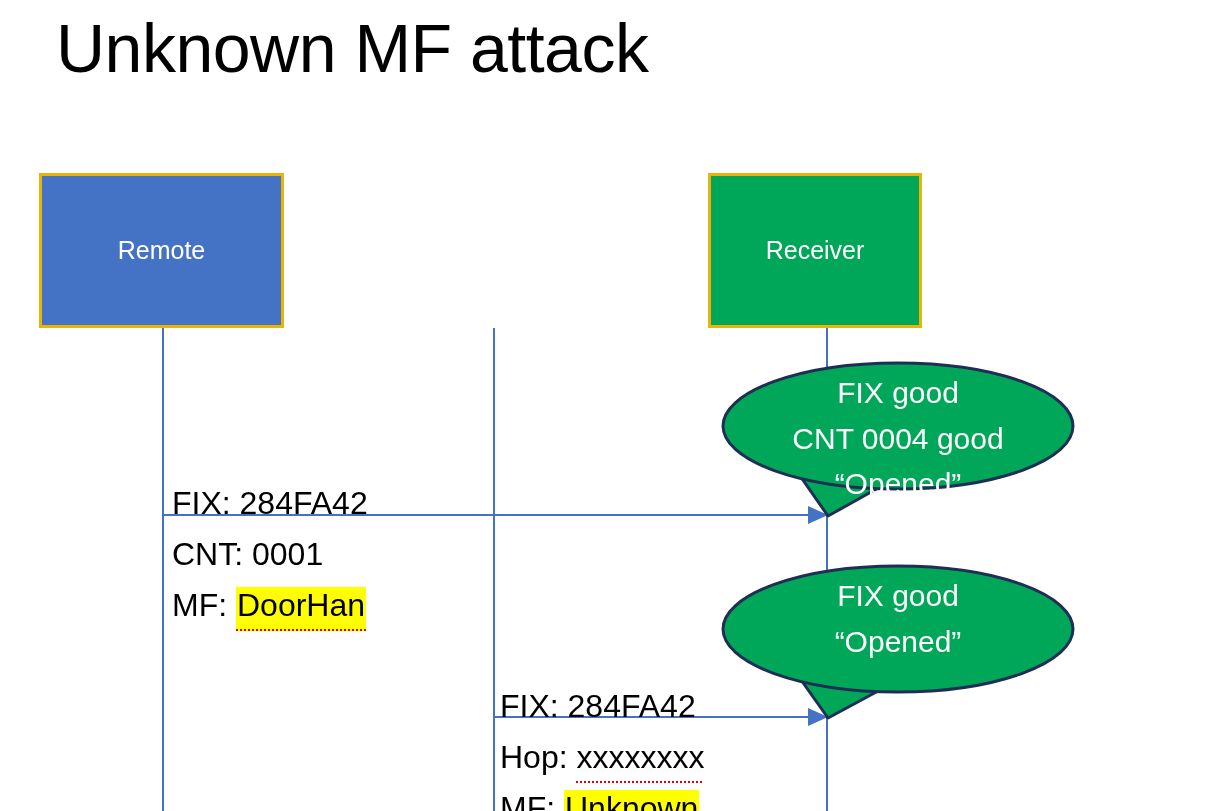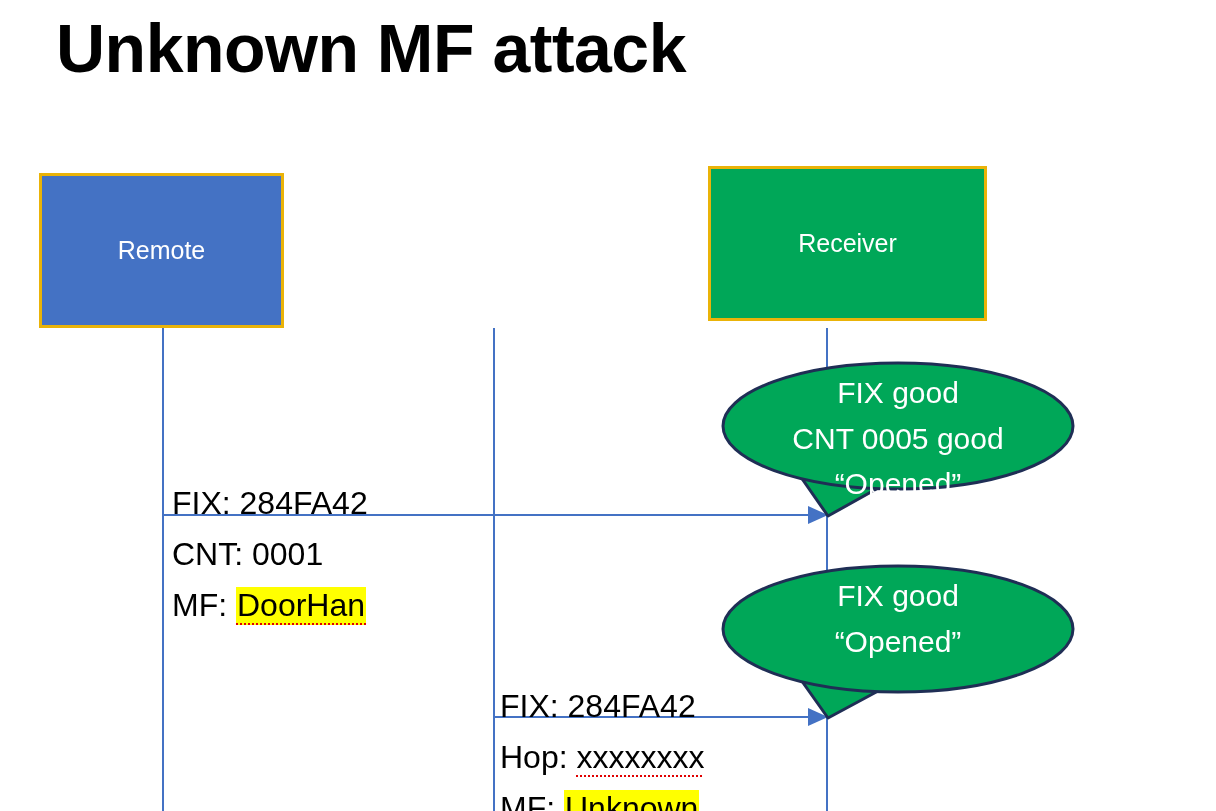--- a/index.html
+++ b/index.html
@@ -17,21 +17,21 @@
     background: #ffffff;
     overflow: hidden;
   }
 
   
   #slide-title {
     position: absolute;
     left: 56px;
     top: 6px;
     font-size: 68px;
-    font-weight: 700;
+    font-weight: 400;
     color: #000000;
     letter-spacing: -0.5px;
     white-space: nowrap;
     line-height: 1.25;
   }
 
   
   #canvas {
     position: absolute;
     left: 0;
@@ -47,21 +47,21 @@
     border: 3px solid #eab308;
     display: flex;
     align-items: center;
     justify-content: center;
     color: #ffffff;
     font-size: 25px;
     font-weight: 400;
   }
   #actor-remote   { left: 39px;  top: 173px; width: 245px; height: 155px; background: #4472C4; }
   #actor-flipper  { left: 374px; top: 173px; width: 240px; height: 155px; background: #ED7D31; }
-  #actor-receiver { left: 708px; top: 166px; width: 279px; height: 155px; background: #00A758; }
+  #actor-receiver { left: 708px; top: 173px; width: 214px; height: 155px; background: #00A758; }
 
   
   .msg-block {
     position: absolute;
     font-size: 32px;
     color: #000000;
     line-height: 1.6;
     white-space: nowrap;
   }
   #msg-remote  { left: 172px; top: 478px; }
@@ -70,21 +70,21 @@
   .hl {
     background: #FFFF00;
     padding: 0 1px;
   }
   .sp {
     background-image: linear-gradient(to right,
        #E00000 0 2px, transparent 2px 4px);
     background-repeat: repeat-x;
     background-size: 4px 2px;
     background-position: 0 bottom;
-    padding-bottom: 2px;
+    padding-bottom: 8px;
   }
 
   
   .bubble-text {
     position: absolute;
     text-align: center;
     color: #ffffff;
     font-size: 30px;
     line-height: 1.52;
     white-space: nowrap;
@@ -137,21 +137,21 @@
   </div>
 
   <div class="msg-block" id="msg-flipper">
     <span class="msg-line"><span>FIX: </span><span>284FA42</span></span>
     <span class="msg-line"><span>Hop: </span><span class="sp">xxxxxxxx</span></span>
     <span class="msg-line"><span>MF: </span><span class="hl">Unknown</span></span>
   </div>
 
   <div class="bubble-text" id="bubble1-text">
     <span class="bubble-line">FIX good</span>
-    <span class="bubble-line">CNT 0005 good</span>
+    <span class="bubble-line">CNT 0004 good</span>
     <span class="bubble-line">“Opened”</span>
   </div>
 
   <div class="bubble-text" id="bubble2-text">
     <span class="bubble-line">FIX good</span>
     <span class="bubble-line">“Opened”</span>
   </div>
 
 </div>
 

